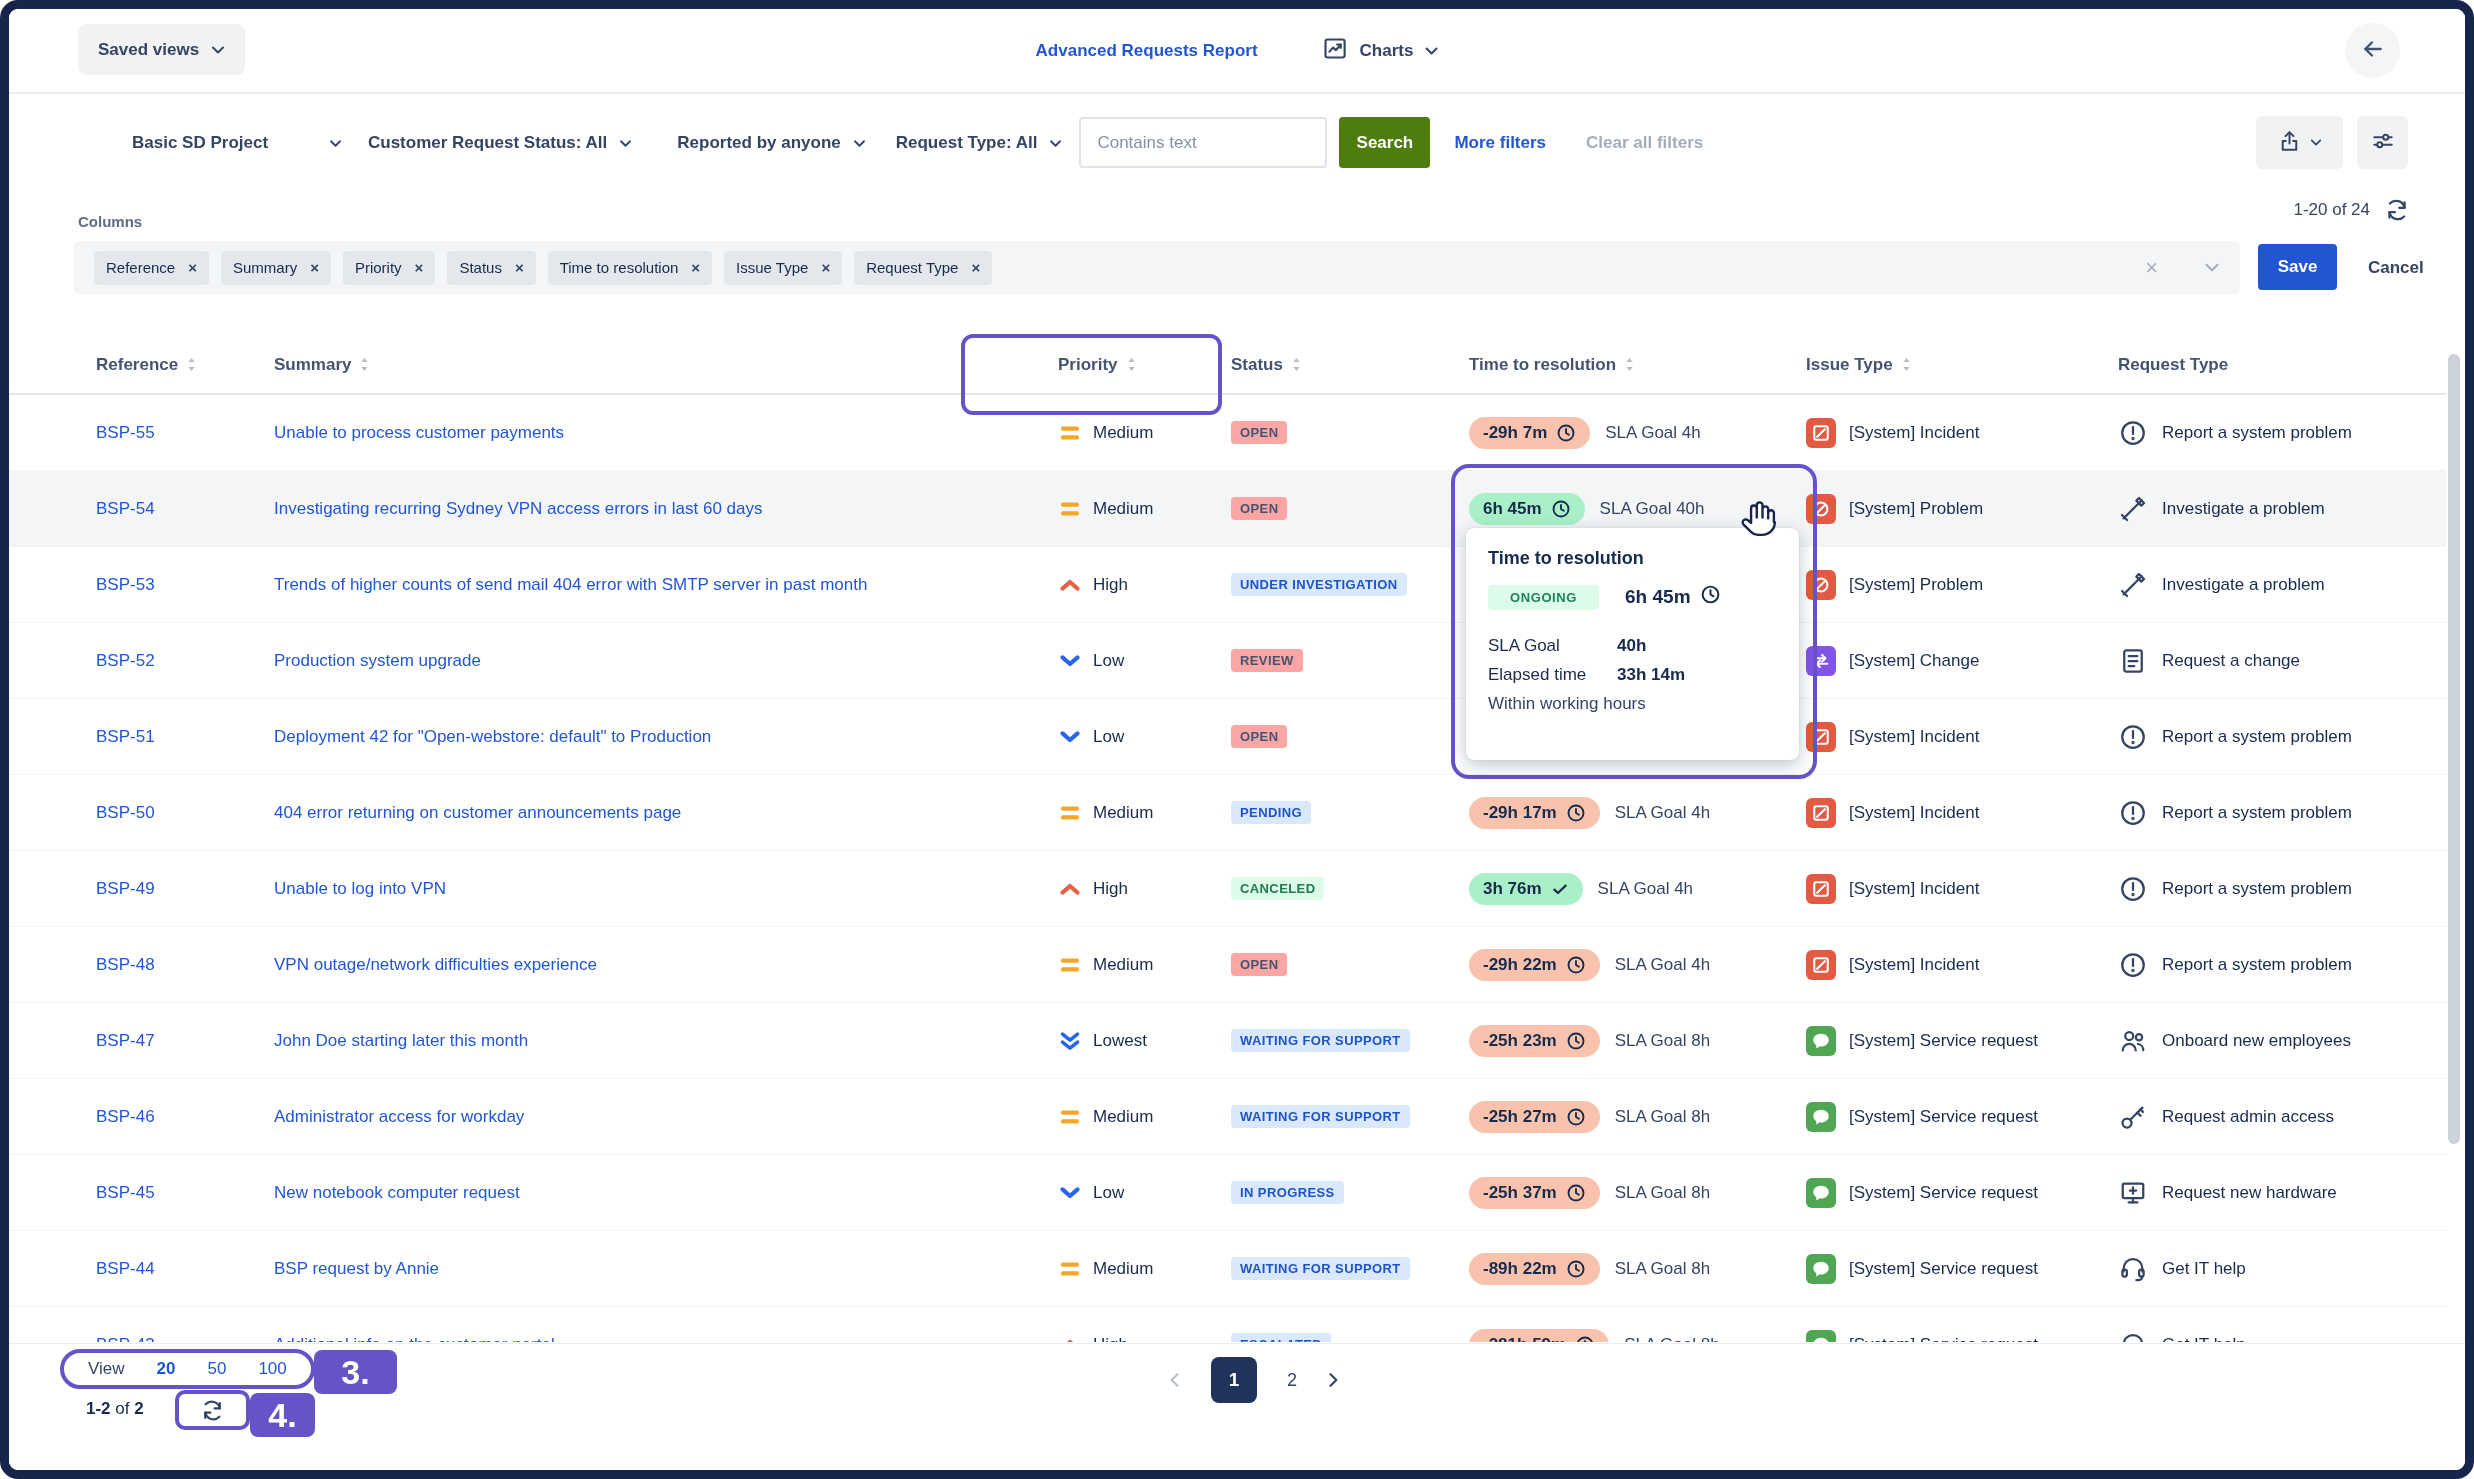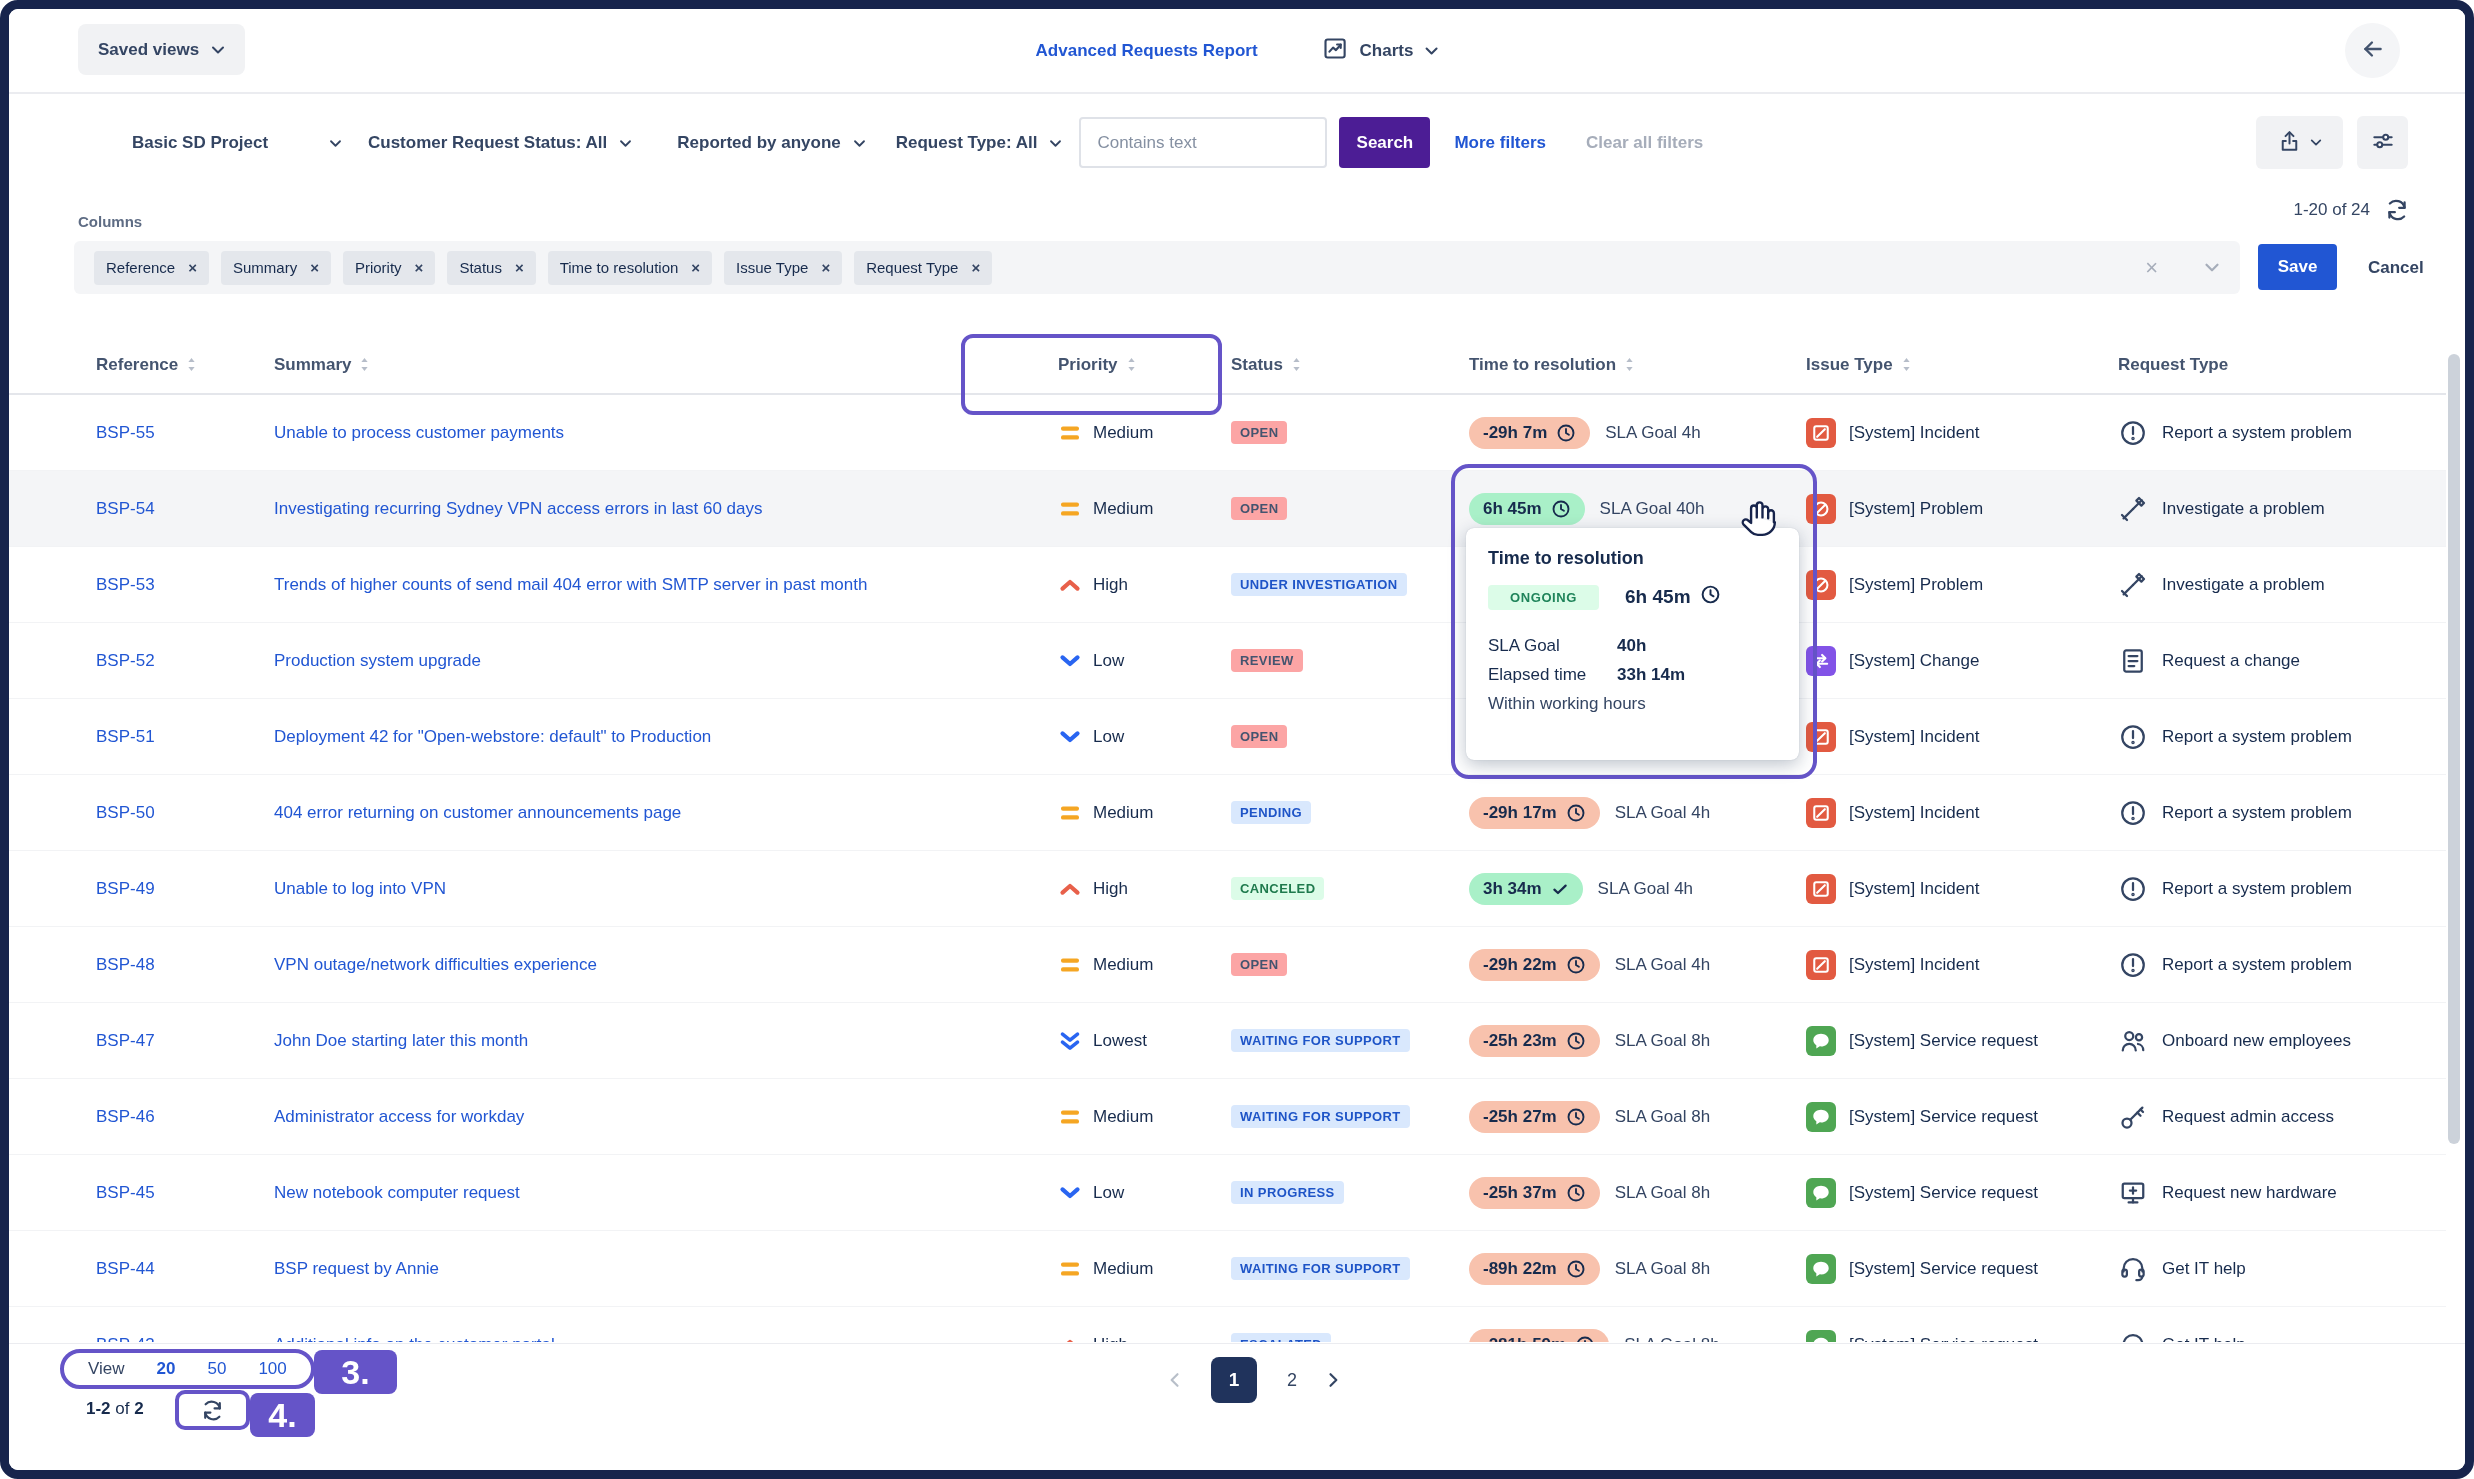--- a/index.html
+++ b/index.html
@@ -14,21 +14,21 @@
   .charts-menu{display:flex;align-items:center;gap:11px;font:600 17px "Liberation Sans",sans-serif;color:#344563;cursor:pointer;}
   .back-btn{position:absolute;right:65px;top:14px;width:55px;height:55px;border-radius:50%;background:#f4f5f7;border:none;display:flex;align-items:center;justify-content:center;cursor:pointer;}
 
   
   .filterbar{position:absolute;top:85px;left:0;right:0;height:97px;display:flex;align-items:center;padding:0 57px 0 79px;box-sizing:border-box;margin-left:44px;}
   .f-item{display:flex;align-items:center;gap:12px;font:600 17px "Liberation Sans",sans-serif;color:#344563;cursor:pointer;white-space:nowrap;}
   .f-project{width:210px;justify-content:space-between;margin-right:26px;}
   .f-mr45{margin-right:45px;} .f-mr30{margin-right:30px;} .f-mr17{margin-right:17px;}
   .contains-input{width:248px;height:51px;box-sizing:border-box;border:2px solid #dfe2e8;border-radius:4px;padding:0 16px;font:400 17px "Liberation Sans",sans-serif;color:#172b4d;}
   .contains-input::placeholder{color:#8590a2;}
-  .search-btn{margin-left:12px;width:91px;height:51px;background:#4c1d95;color:#fff;border:none;border-radius:4px;font:600 17px "Liberation Sans",sans-serif;cursor:pointer;}
+  .search-btn{margin-left:12px;width:91px;height:51px;background:#4d7c0f;color:#fff;border:none;border-radius:4px;font:600 17px "Liberation Sans",sans-serif;cursor:pointer;}
   .more-filters{margin-left:24px;color:#2156d3;font-weight:600;font-size:17px;text-decoration:none;}
   .clear-filters{margin-left:40px;color:#a6adba;font-weight:600;font-size:17px;text-decoration:none;}
   .f-spacer{flex:1;}
   .icon-btn{height:53px;background:#f1f2f4;border:none;border-radius:6px;display:flex;align-items:center;justify-content:center;gap:8px;cursor:pointer;}
   .share-btn{width:87px;margin-right:14px;}
   .sliders-btn{width:51px;}
 
   
   .range{position:absolute;top:188px;right:55px;display:flex;align-items:center;gap:14px;font:400 17px "Liberation Sans",sans-serif;color:#344563;}
   .range .ric{cursor:pointer;display:flex;}
@@ -596,21 +596,21 @@
               <path d="M3 10.4l5-4.4 5 4.4"></path>
             </svg>
           </span>
           <span class="pri-label">High</span>
         </div>
         <div class="cell col-status">
           <span class="badge badge--green">CANCELED</span>
         </div>
         <div class="cell col-time">
           <span class="pill pill--met">
-            <b>3h 34m</b>
+            <b>3h 76m</b>
             <span class="picon">
               <svg width="18" height="18" viewBox="0 0 16 16" fill="none" stroke="#172b4d" stroke-width="2" stroke-linecap="round" stroke-linejoin="round">
                 <path d="M3 8.6l3.2 3L13 5"></path>
               </svg>
             </span>
           </span>
           <span class="sla">SLA Goal 4h</span>
         </div>
         <div class="cell col-issue">
           <span class="sq sq--incident">

